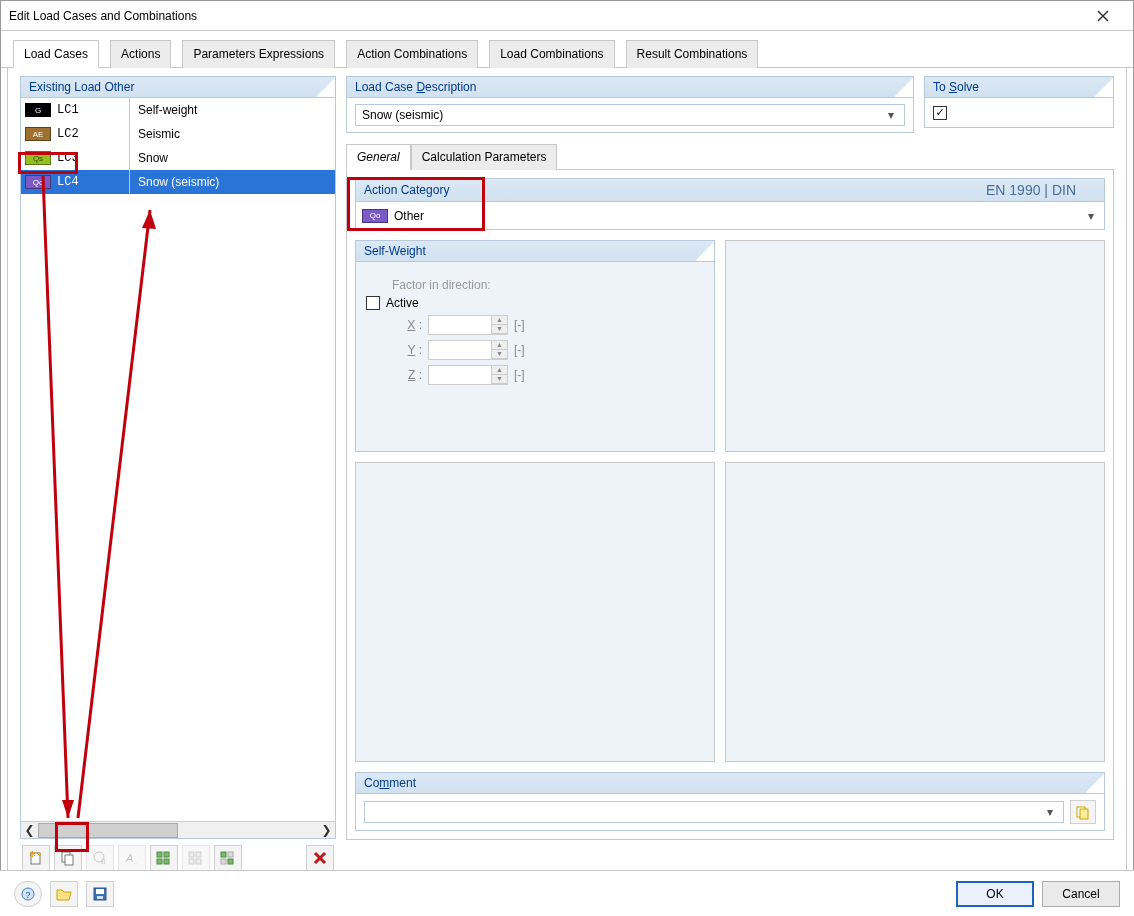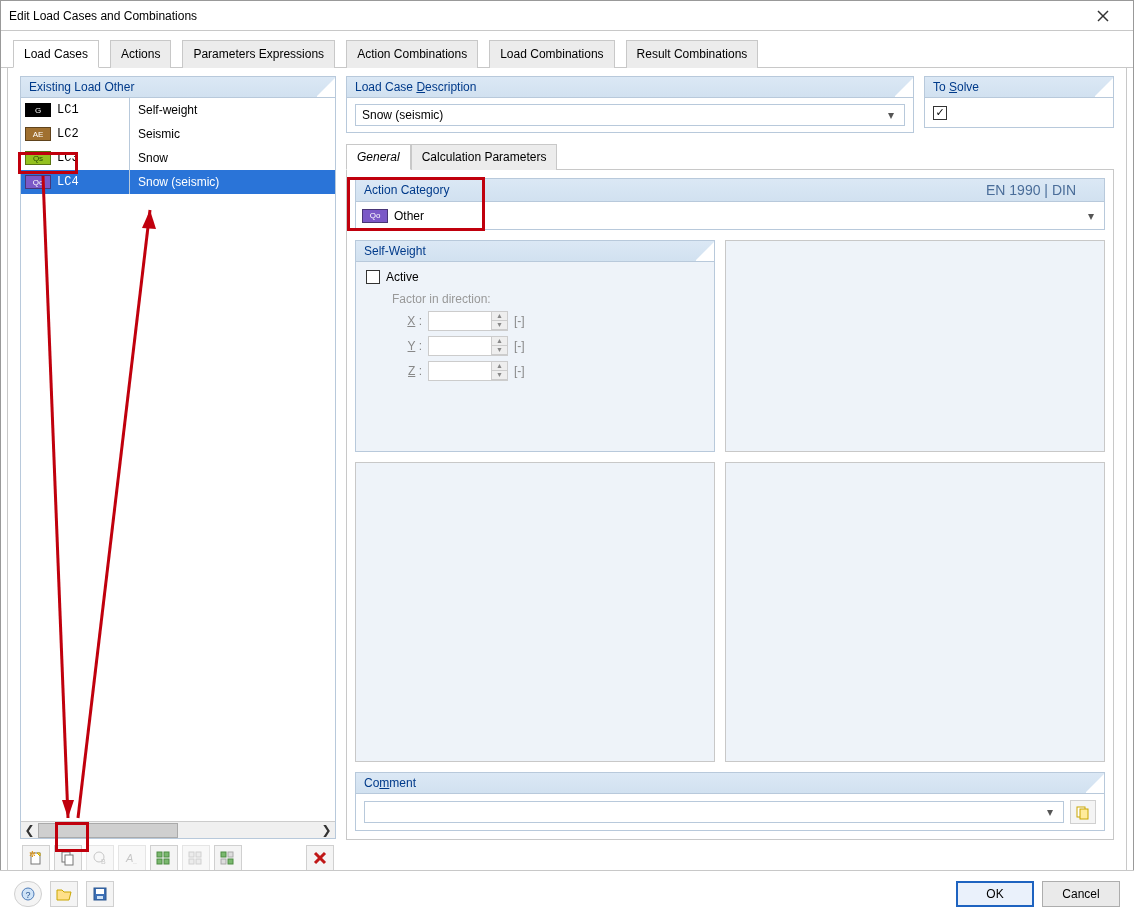--- a/index.html
+++ b/index.html
@@ -363,25 +363,25 @@
               <span>Other</span>
             </span>
             <span class="dropdown-chevron">▾</span>
           </div>
         </div>
 
         <div class="row2">
           <div class="sw-panel">
             <div class="group-hdr">Self-Weight</div>
             <div class="sw-body">
+              <div style="margin:8px 0 4px 26px; color:#999;">Factor in direction:</div>
               <div style="display:flex;align-items:center;gap:6px;color:#000;">
                 <span class="chk" style="border-color:#333"></span>
                 <span><span class="u">A</span>ctive</span>
               </div>
-              <div style="margin:8px 0 4px 26px; color:#999;">Factor in direction:</div>
               <div id="axes" style="margin-left:26px;">
                   <div class="sw-row">
                     <span class="lbl"><span style="text-decoration:underline">X</span> :</span>
                     <span class="spinner">
                       <span class="val"></span>
                       <span class="btns">
                         <span>▲</span>
                         <span>▼</span>
                       </span>
                     </span>

